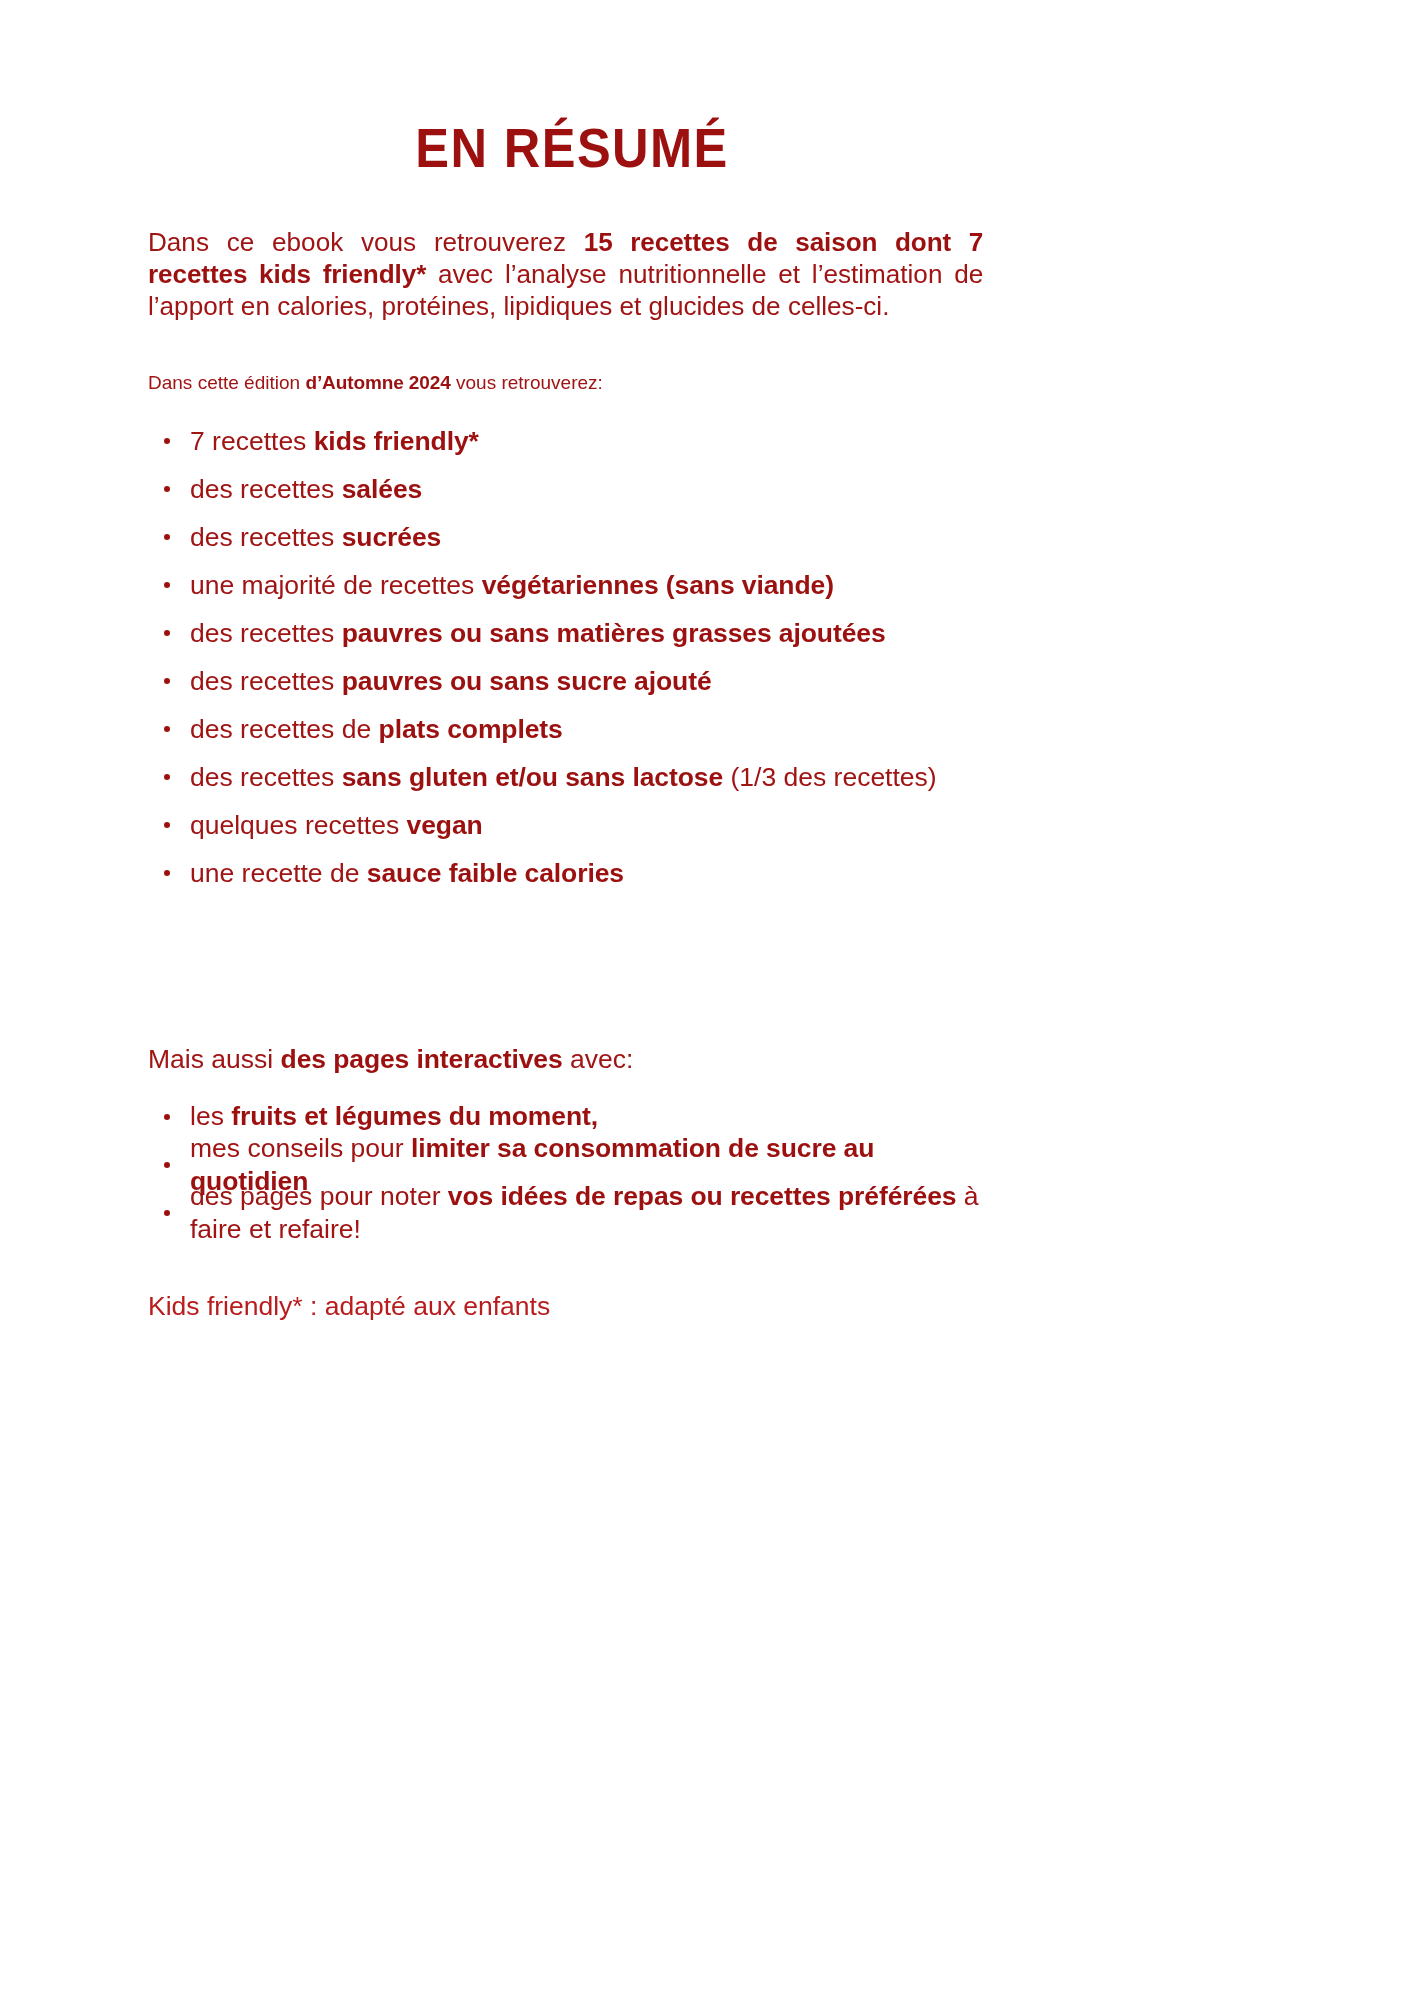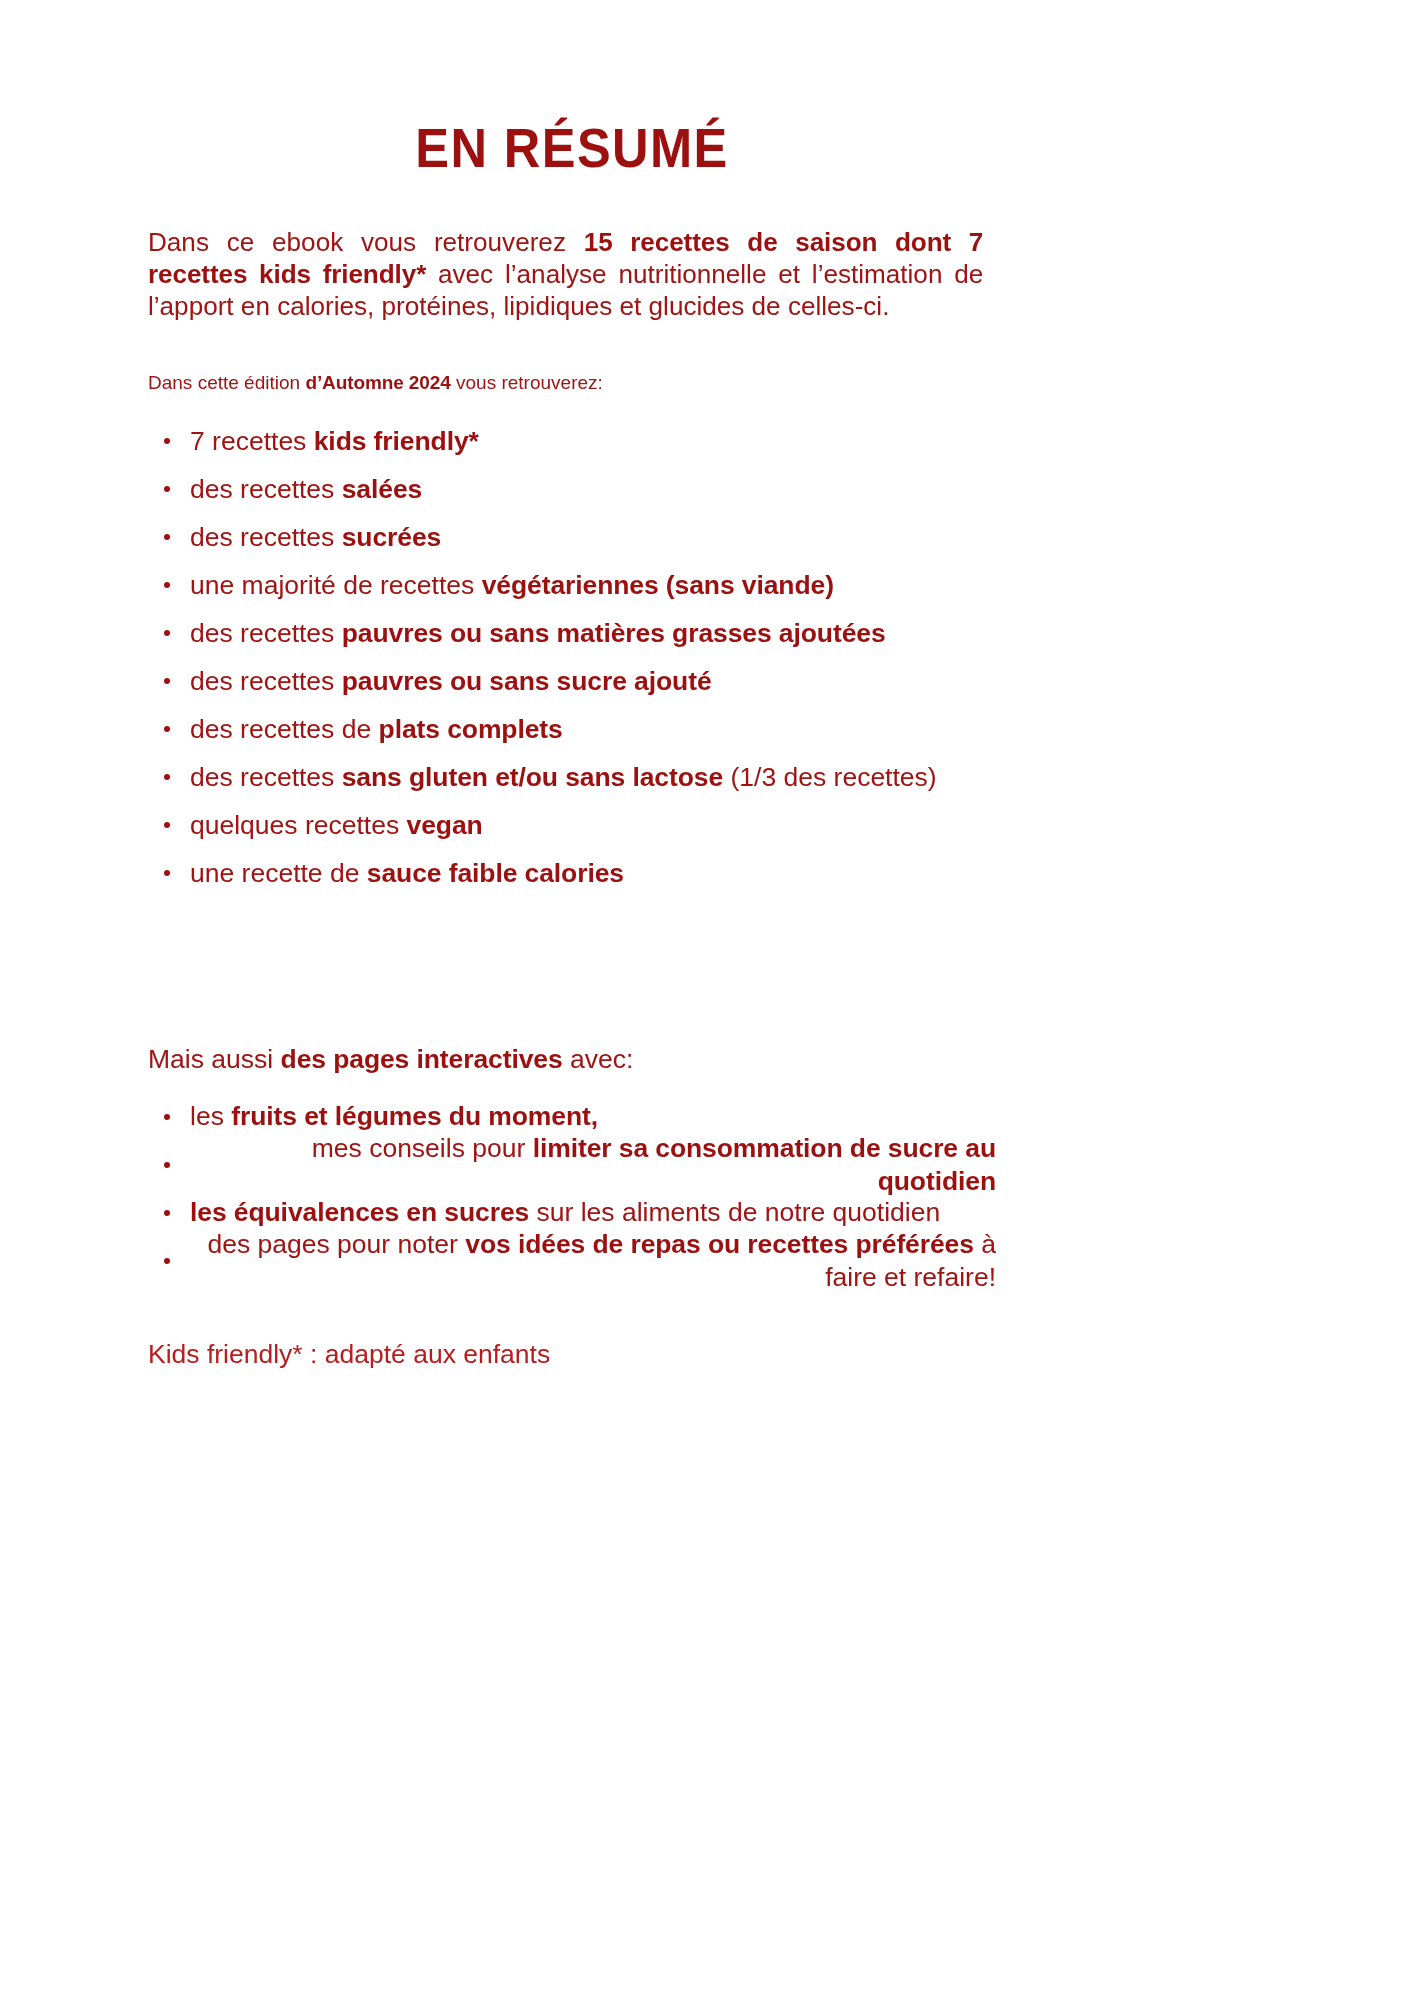--- a/index.html
+++ b/index.html
@@ -81,21 +81,20 @@
   ul.bullets li {
     position: relative;
     font-size: 26.5px;
     line-height: 1.25;
     color: #A01414;
     padding-left: 42px;
     margin: 0;
     height: 48px;
     display: flex;
     align-items: center;
-    text-align: right;
   }
   ul.bullets li .dot {
     position: absolute;
     left: 16px;
     top: 50%;
     width: 6px;
     height: 6px;
     margin-top: -3px;
     background: #9C1010;
     border-radius: 50%;
@@ -192,23 +191,19 @@
     <li>
         <span class="dot"></span>
         <span><span>les </span><b>fruits et légumes du moment,</b><span></span></span>
       </li>
     <li>
         <span class="dot"></span>
         <span><span>mes conseils pour </span><b>limiter sa consommation de sucre au quotidien</b><span></span></span>
       </li>
     <li>
         <span class="dot"></span>
-        <span><span></span><b>les équivalences en sucres</b><span> sur les aliments de notre quotidien</span></span>
-      </li>
-    <li>
-        <span class="dot"></span>
         <span><span>des pages pour noter </span><b>vos idées de repas ou recettes préférées</b><span> à faire et refaire!</span></span>
       </li>
   </ul>
 
   <p class="footnote">Kids friendly* : adapté aux enfants</p>
 
 </div>
 
 </body></html>

